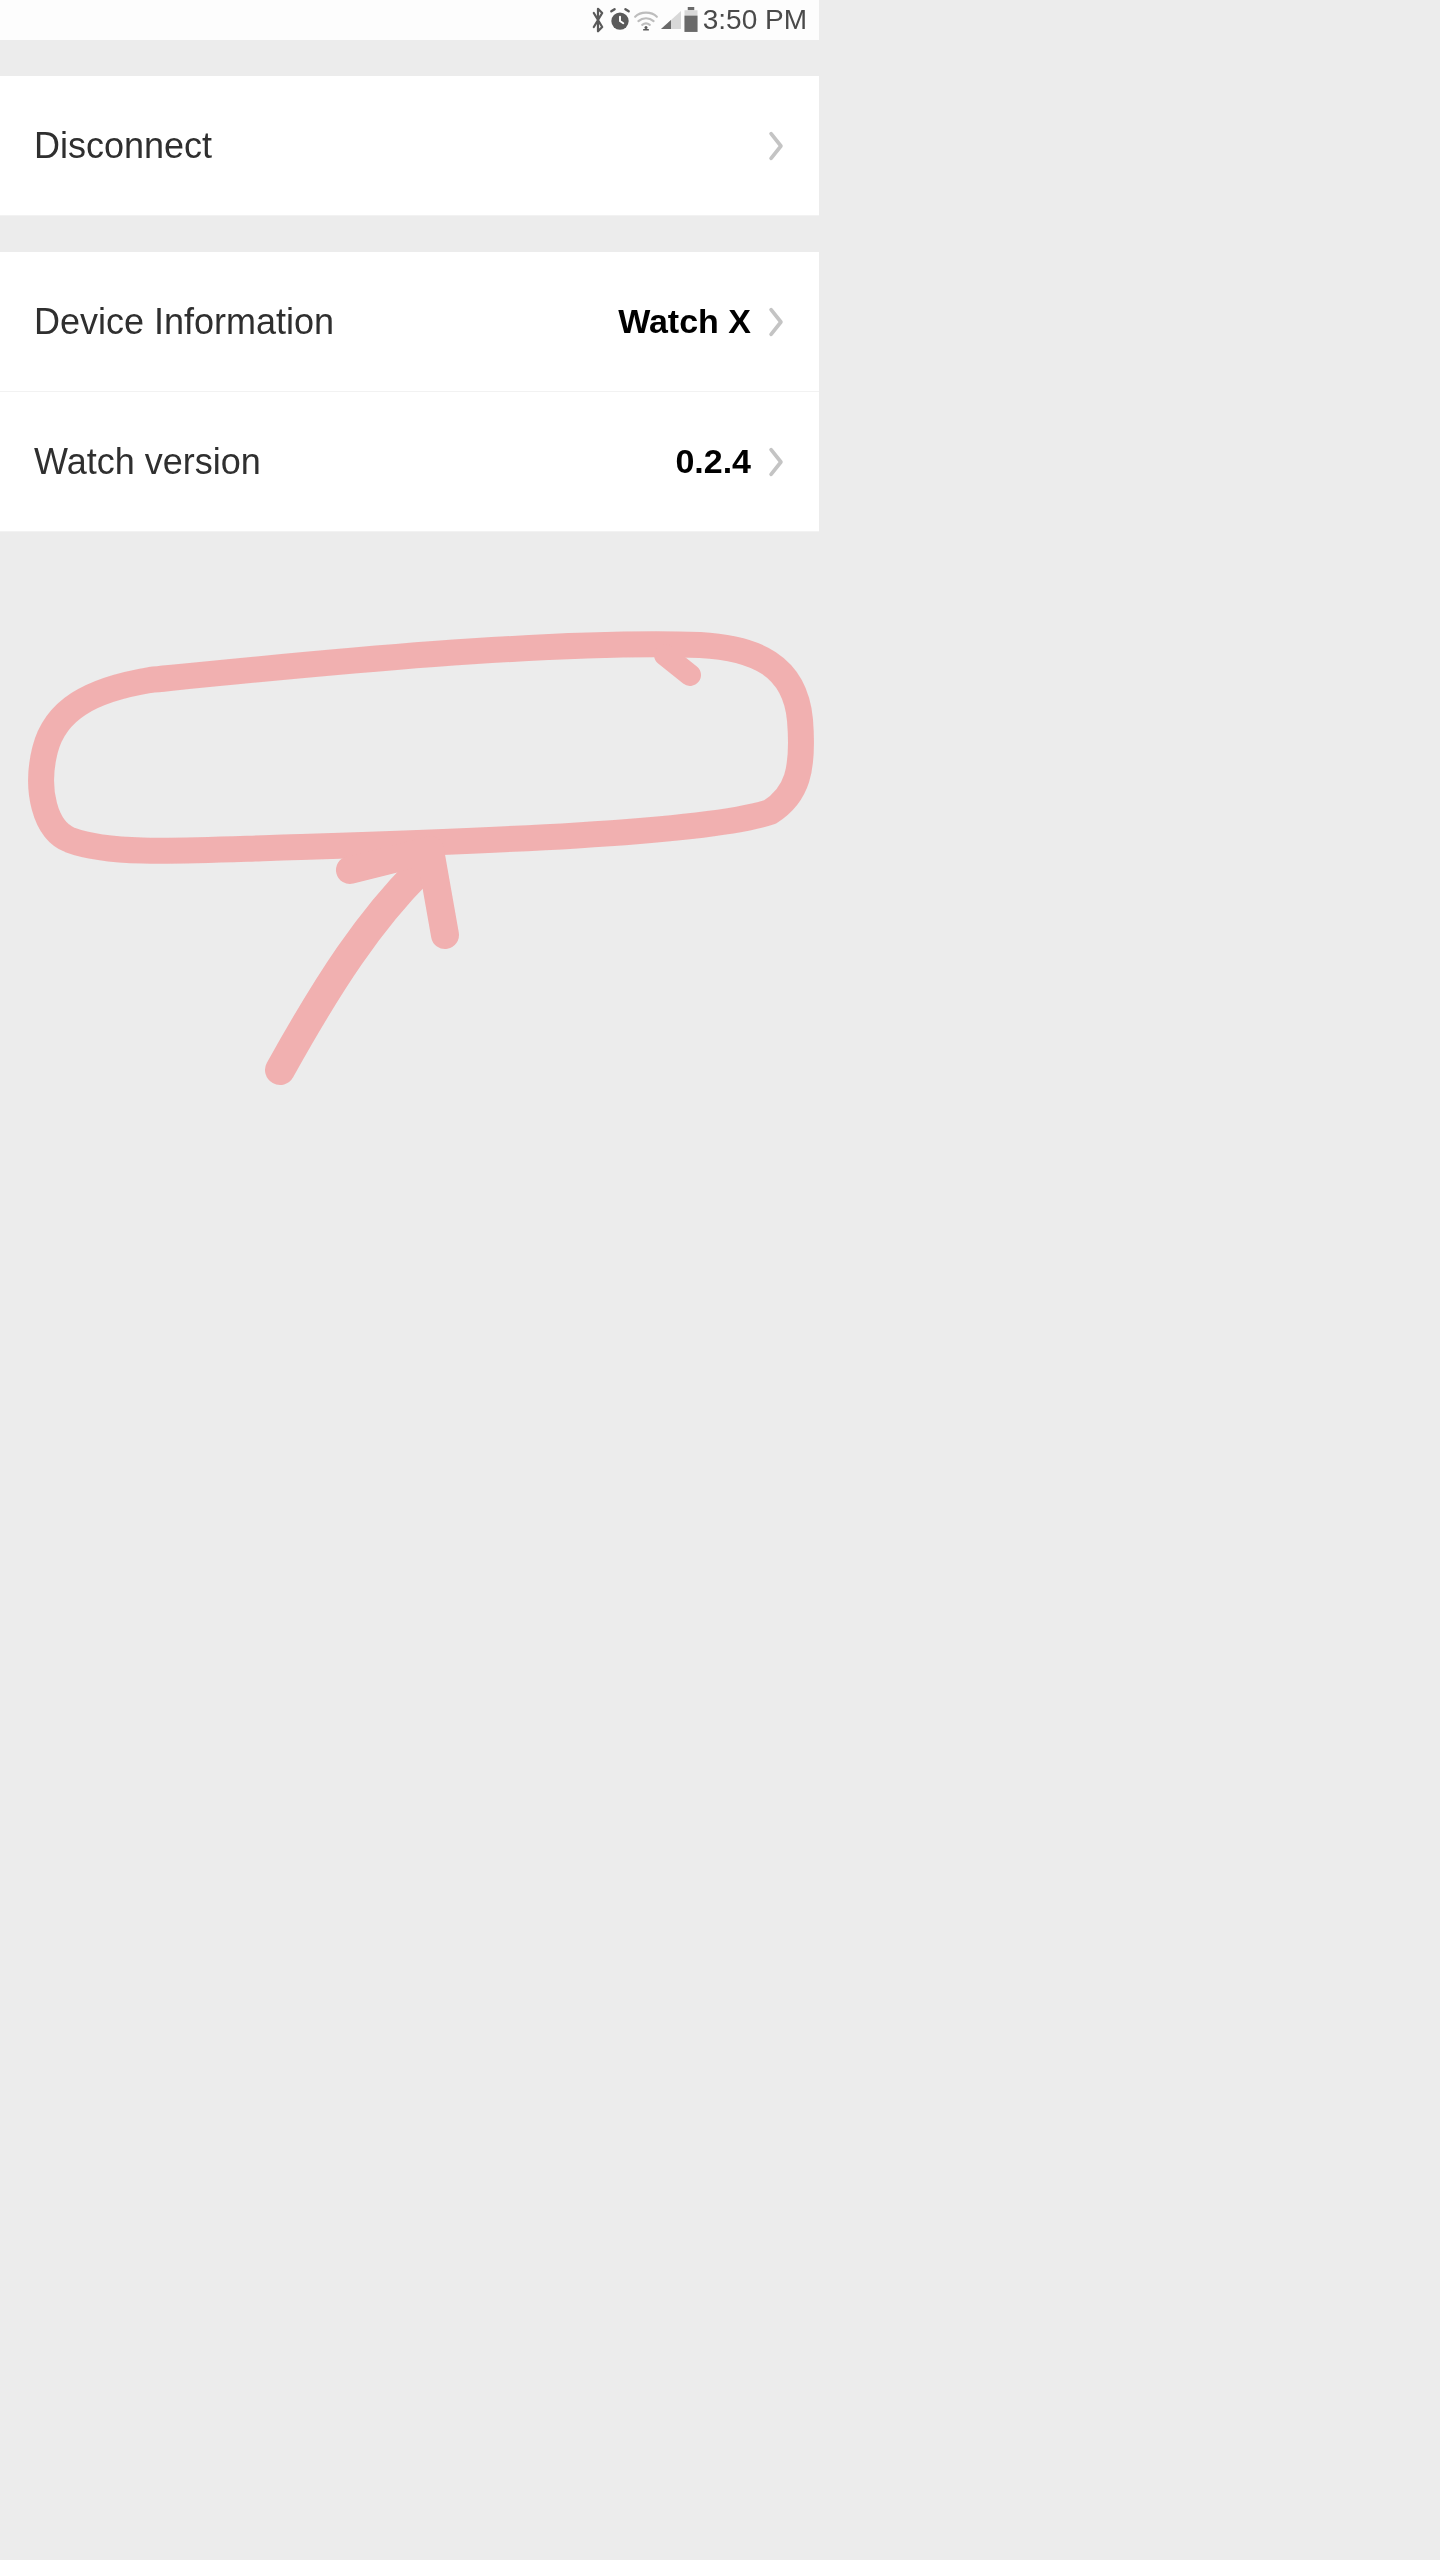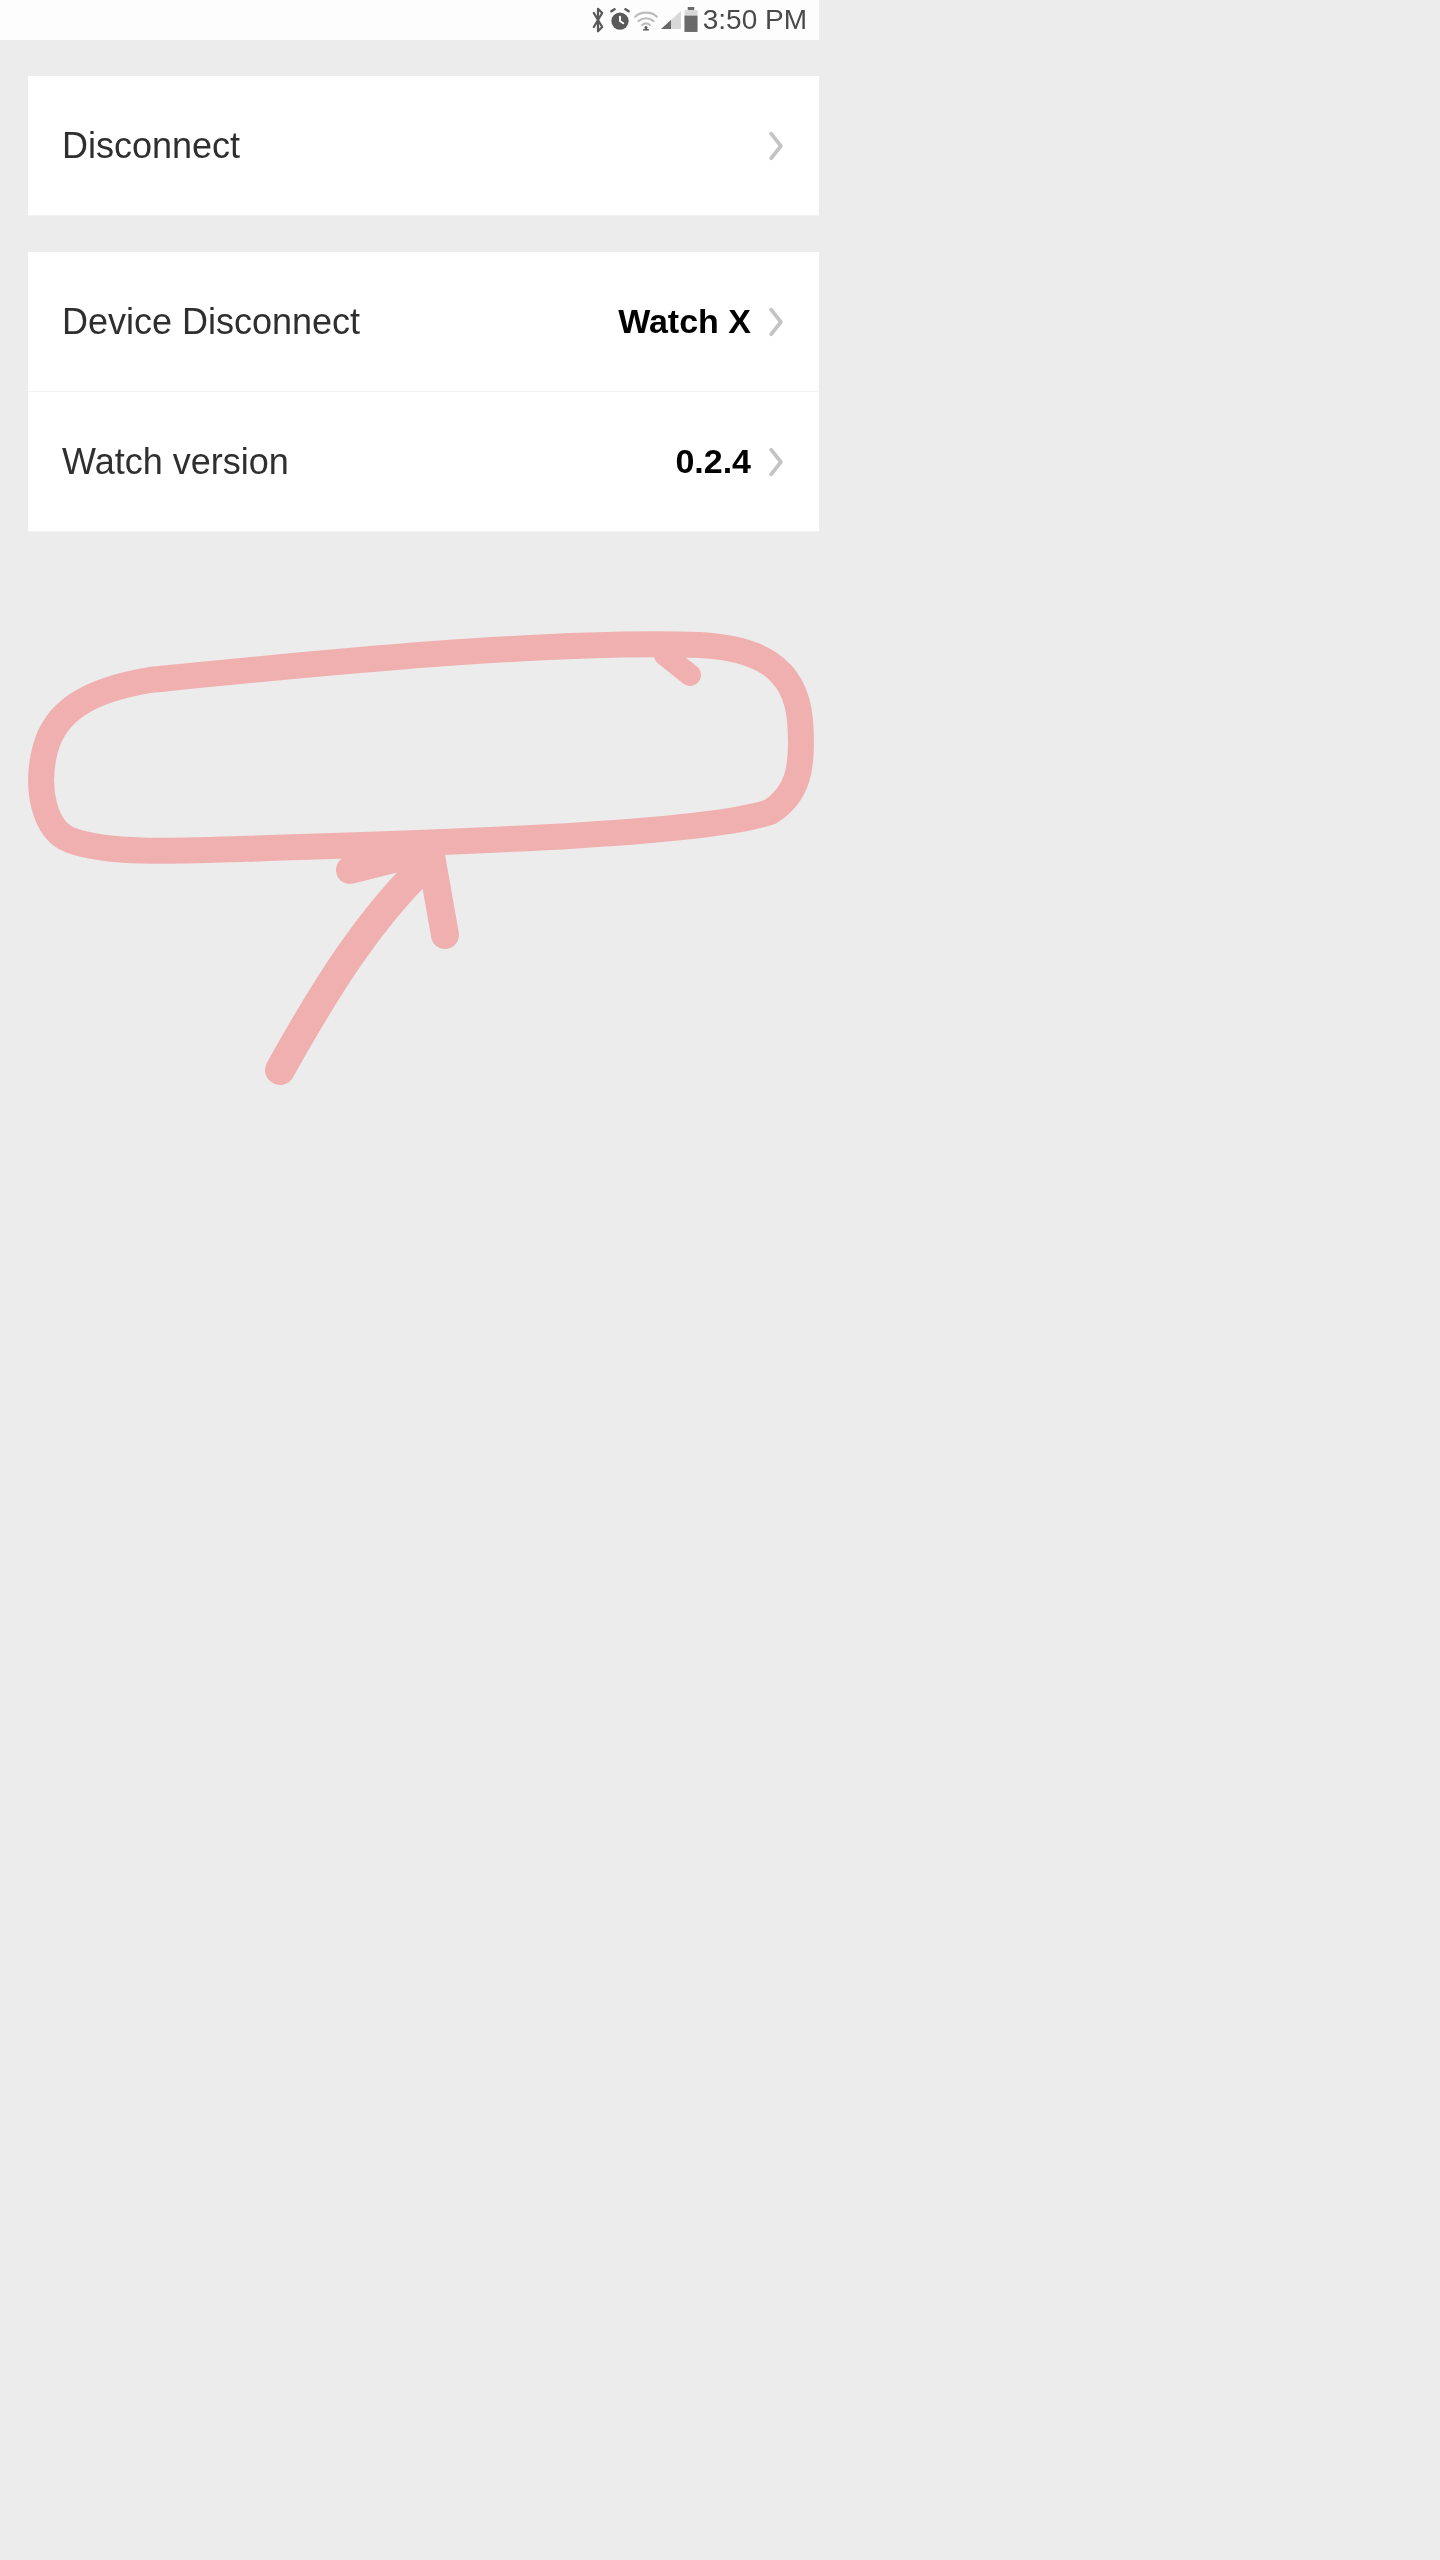--- a/index.html
+++ b/index.html
@@ -56,21 +56,20 @@
   .section-gap { height: 36px; background: #ececec; }
   .row {
     background: #fff;
     min-height: 140px;
     display: flex;
     align-items: center;
     padding: 0 34px;
     font-size: 36px;
     color: #2f2f2f;
     border-bottom: 1px solid #f2f2f2;
-    margin-left: 28px;
   }
   .row:last-child { border-bottom: none; }
   .row .label { flex: 1; }
   .row .value {
     color: #000000;
     font-size: 34px;
     display: flex;
     align-items: center;
     gap: 4px;
     font-weight: bold;
@@ -153,21 +152,21 @@
     <span class="chevron">
       <svg width="18" height="32" viewBox="0 0 14 26" fill="none" stroke="#c4c4c4" stroke-width="3" stroke-linecap="round" stroke-linejoin="round">
         <path d="M3 3 L11 13 L3 23"></path>
       </svg>
     </span>
   </div>
 
   <div class="section-gap"></div>
 
   <div class="row">
-    <div class="label">Device Disconnect</div>
+    <div class="label">Device Information</div>
     <div class="value">
       <span>Watch X</span>
       <span class="chevron">
         <svg width="18" height="32" viewBox="0 0 14 26" fill="none" stroke="#c4c4c4" stroke-width="3" stroke-linecap="round" stroke-linejoin="round">
           <path d="M3 3 L11 13 L3 23"></path>
         </svg>
       </span>
     </div>
   </div>
 

